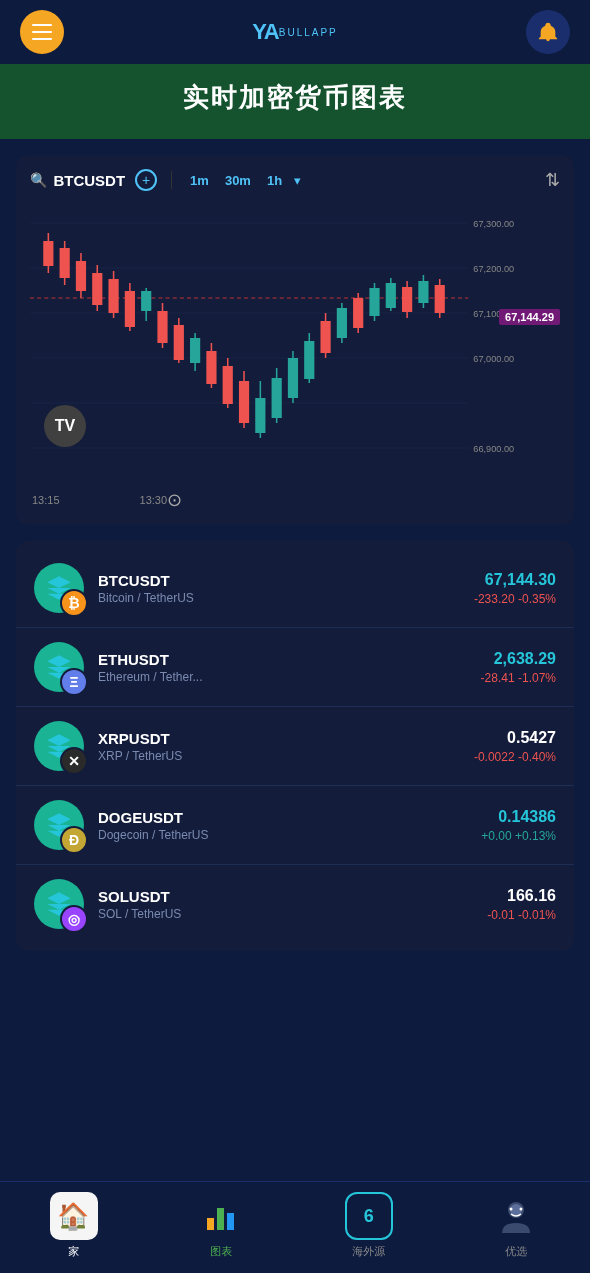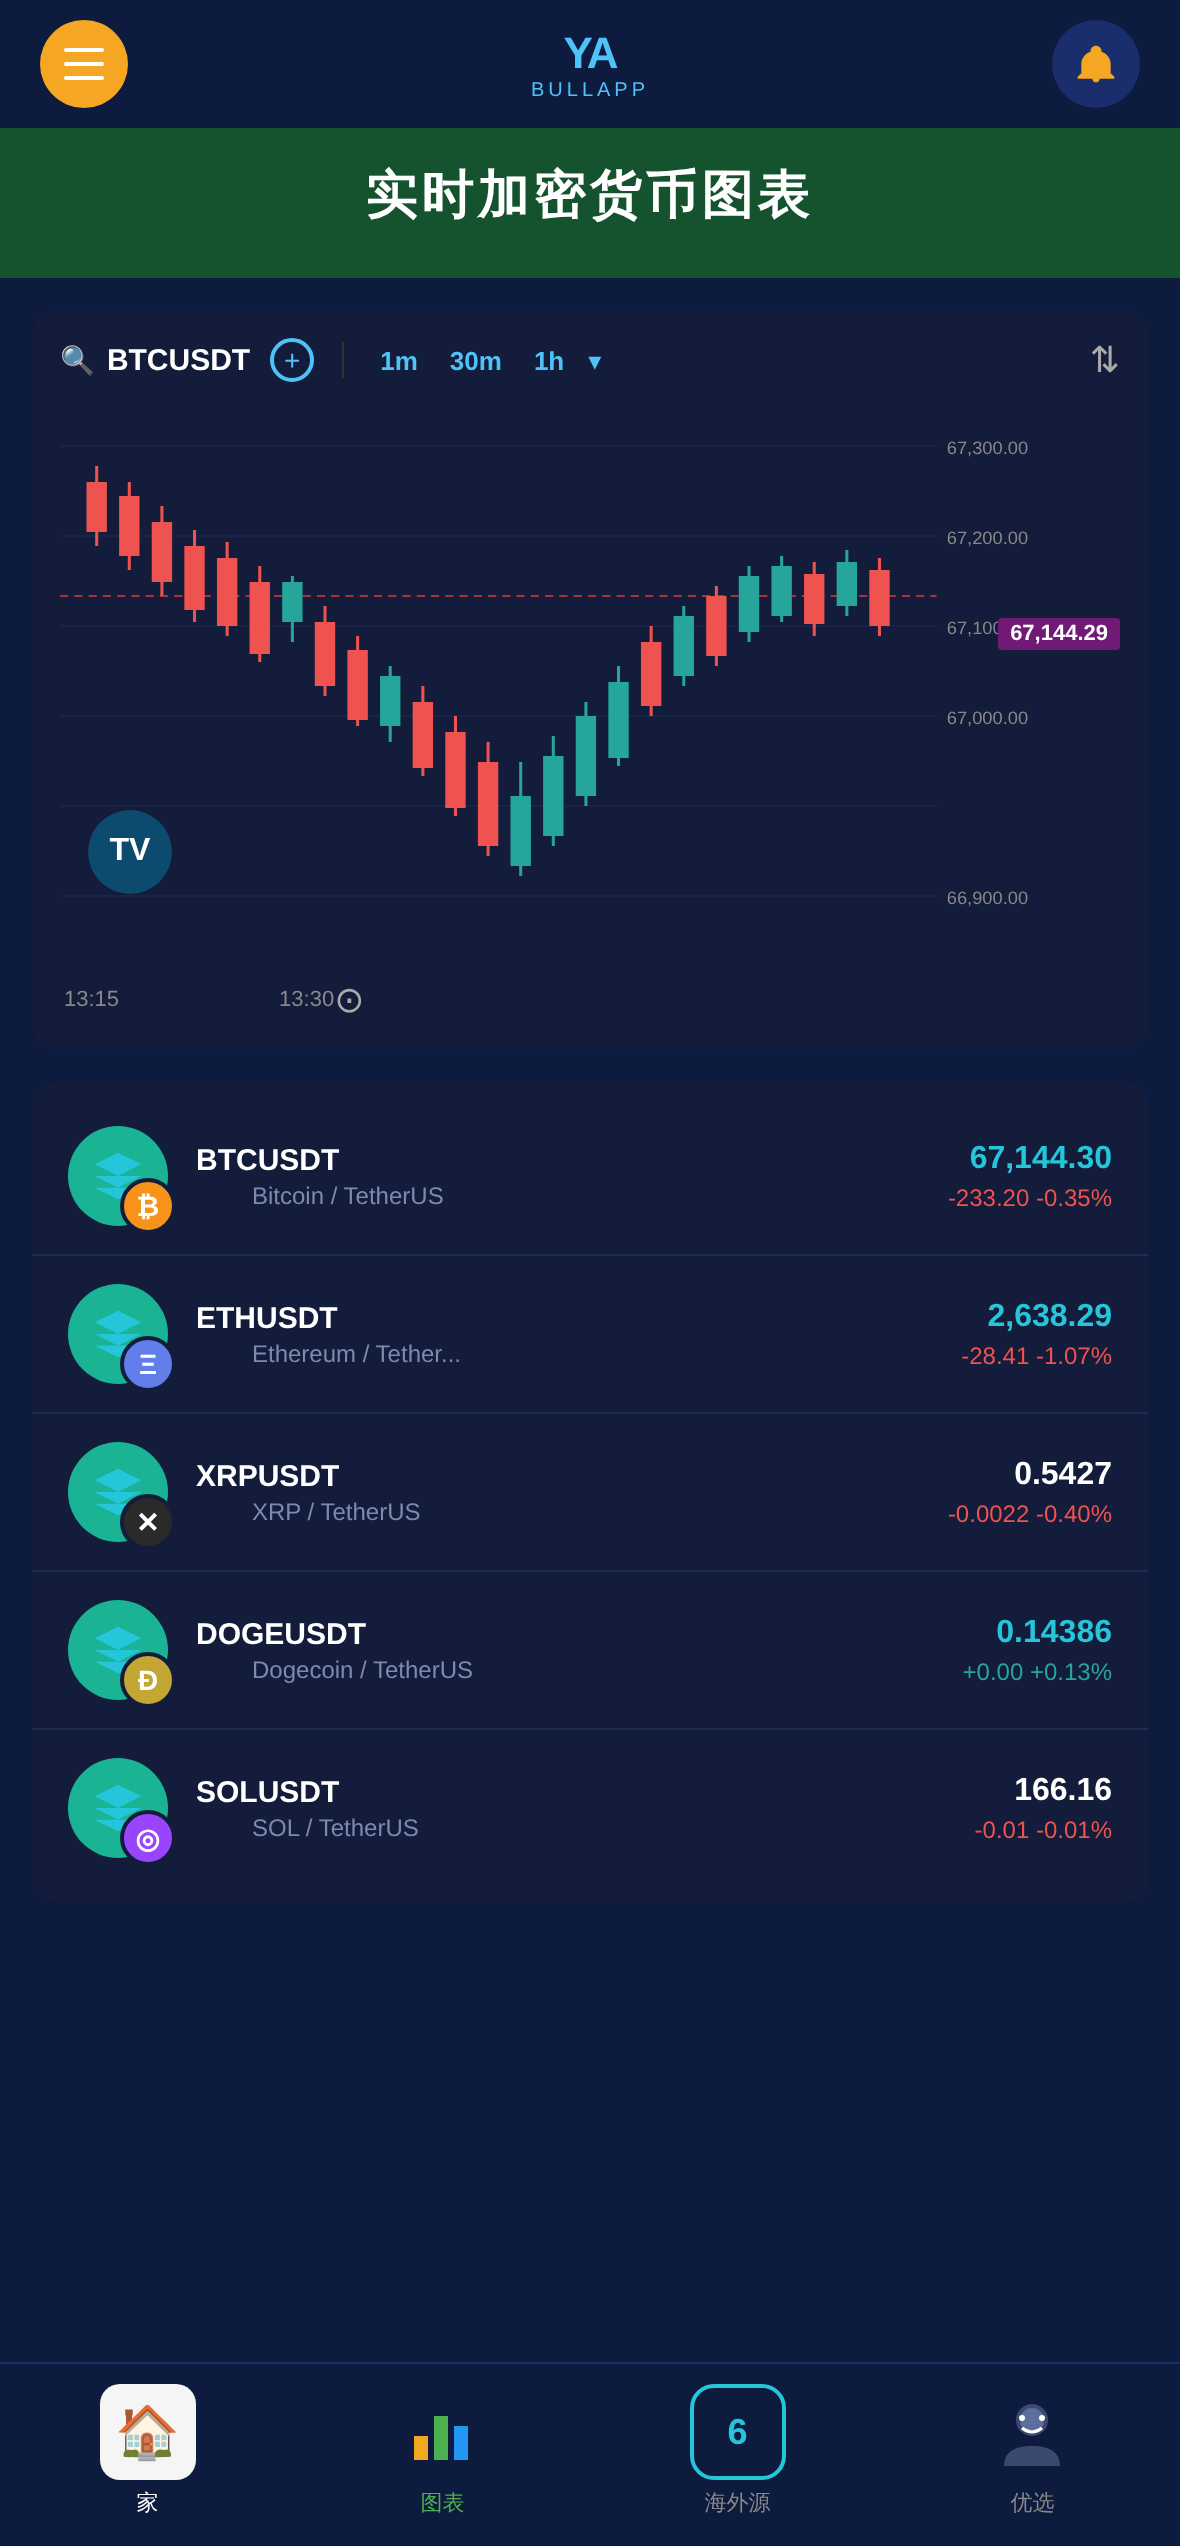--- a/index.html
+++ b/index.html
@@ -36,21 +36,21 @@
     }
     .menu-btn span {
       display: block;
       width: 20px;
       height: 2px;
       background: white;
       border-radius: 2px;
     }
     .logo-area {
       display: flex;
-      flex-direction: column;
+      flex-direction: row;
       align-items: center;
     }
     .logo-icon {
       font-size: 22px;
       font-weight: bold;
       color: #4fc3f7;
       letter-spacing: -1px;
     }
     .logo-text {
       font-size: 10px;
@@ -175,21 +175,21 @@
       font-weight: bold;
       padding: 2px 6px;
       border-radius: 2px;
     }
     .tv-watermark {
       position: absolute;
       bottom: 36px;
       left: 14px;
       width: 42px;
       height: 42px;
-      background: #0c4a6e;
+      background: #404040;
       border-radius: 50%;
       display: flex;
       align-items: center;
       justify-content: center;
       font-size: 16px;
       font-weight: bold;
       color: #fff;
     }
     .chart-bottom-bar {
       display: flex;
@@ -268,21 +268,20 @@
     }
     .coin-symbol {
       font-size: 15px;
       font-weight: bold;
       color: #fff;
     }
     .coin-name {
       font-size: 12px;
       color: #7a8ab0;
       margin-top: 2px;
-      margin-left: 28px;
     }
     .coin-price-area {
       text-align: right;
     }
     .coin-price {
       font-size: 16px;
       font-weight: bold;
       color: #26c6da;
     }
     .coin-price.neutral {

